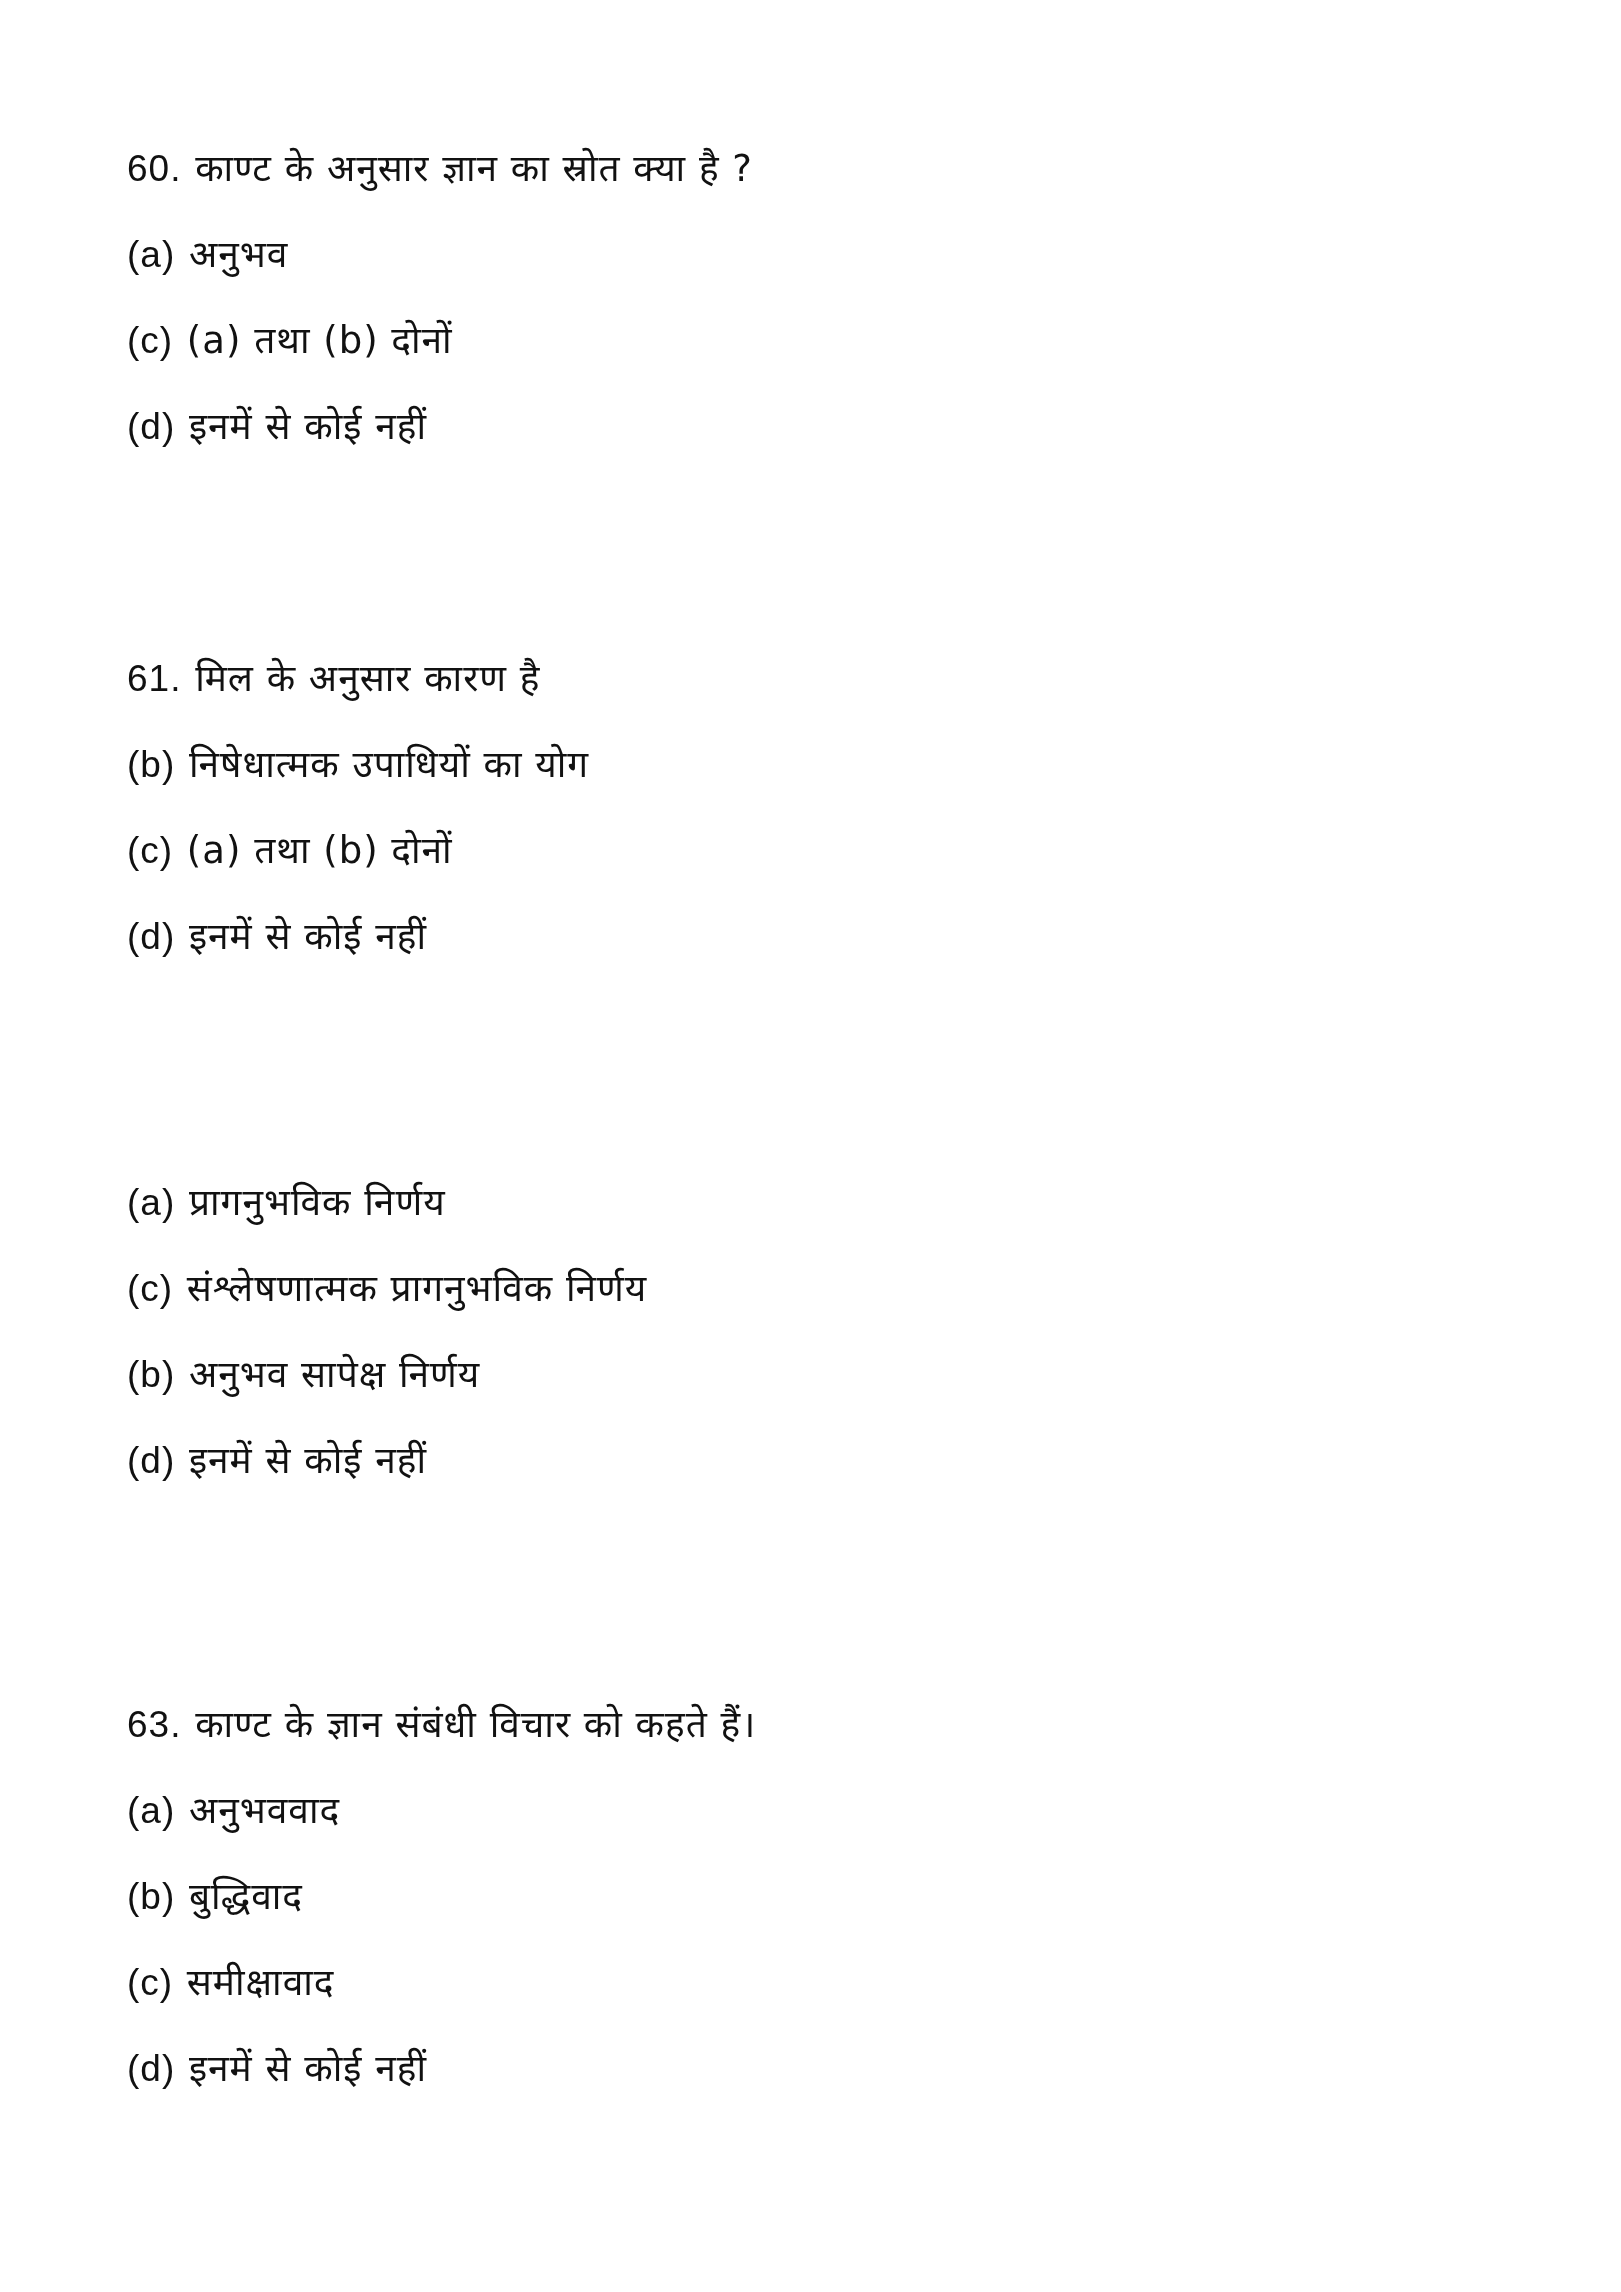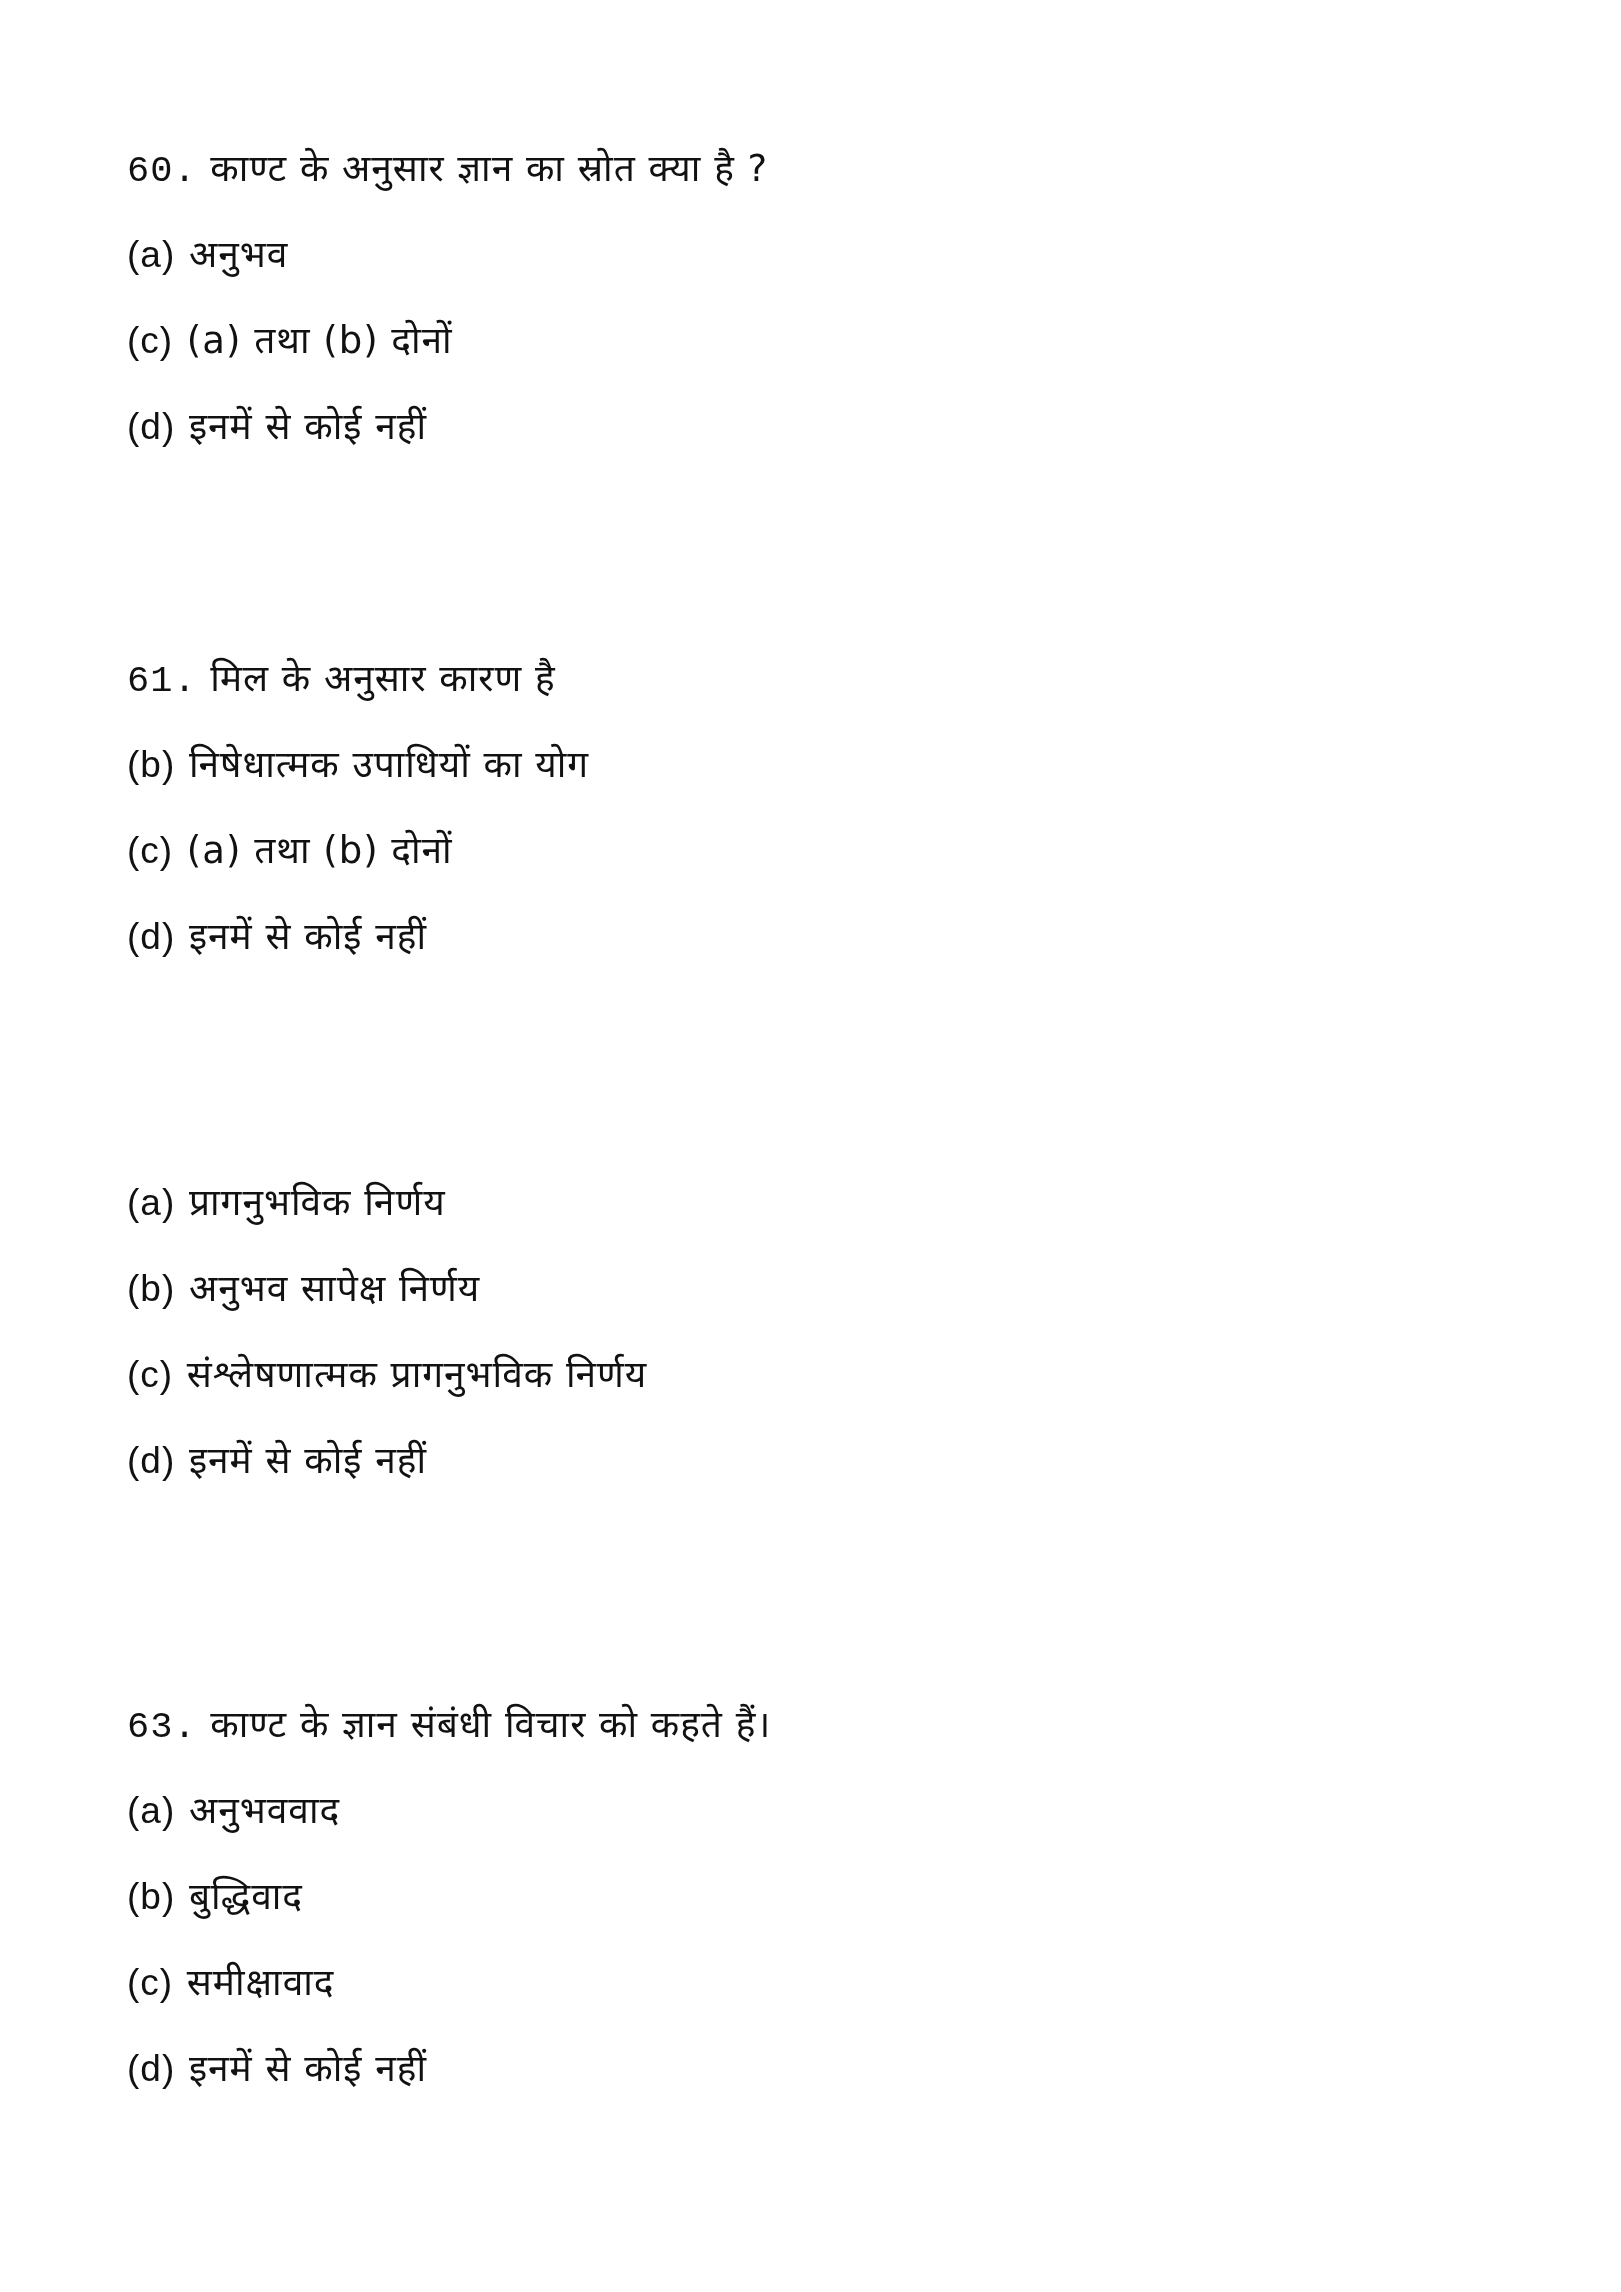--- a/index.html
+++ b/index.html
@@ -37,21 +37,21 @@
     height: 86px;
   }
   .num, .marker {
     display: inline-block;
     margin-right: 13.7px;
   }
   .marker {
     font-family: "Liberation Sans", sans-serif;
   }
   .num {
-    font-family: Liberation Mono, monospace;
+    font-family: Liberation Sans, sans-serif;
   }
   .q60 { top: 126px; }
   .q61 { top: 636px; }
   .q62 { top: 1160px; }
   .q63 { top: 1682px; }
 </style>
 </head>
 <body>
 
 <div class="page">
@@ -84,24 +84,24 @@
     <div class="line">
       <span class="marker">(d)</span><span>इनमें से कोई नहीं</span>
     </div>
   </div>
 
   <div class="question-block q62">
     <div class="line">
       <span class="marker">(a)</span><span>प्रागनुभविक निर्णय</span>
     </div>
     <div class="line">
-      <span class="marker">(b)</span><span>अनुभव सापेक्ष निर्णय</span>
+      <span class="marker">(c)</span><span>संश्लेषणात्मक प्रागनुभविक निर्णय</span>
     </div>
     <div class="line">
-      <span class="marker">(c)</span><span>संश्लेषणात्मक प्रागनुभविक निर्णय</span>
+      <span class="marker">(b)</span><span>अनुभव सापेक्ष निर्णय</span>
     </div>
     <div class="line">
       <span class="marker">(d)</span><span>इनमें से कोई नहीं</span>
     </div>
   </div>
 
   <div class="question-block q63">
     <div class="line question">
       <span class="num">63.</span><span>काण्ट के ज्ञान संबंधी विचार को कहते हैं।</span>
     </div>

